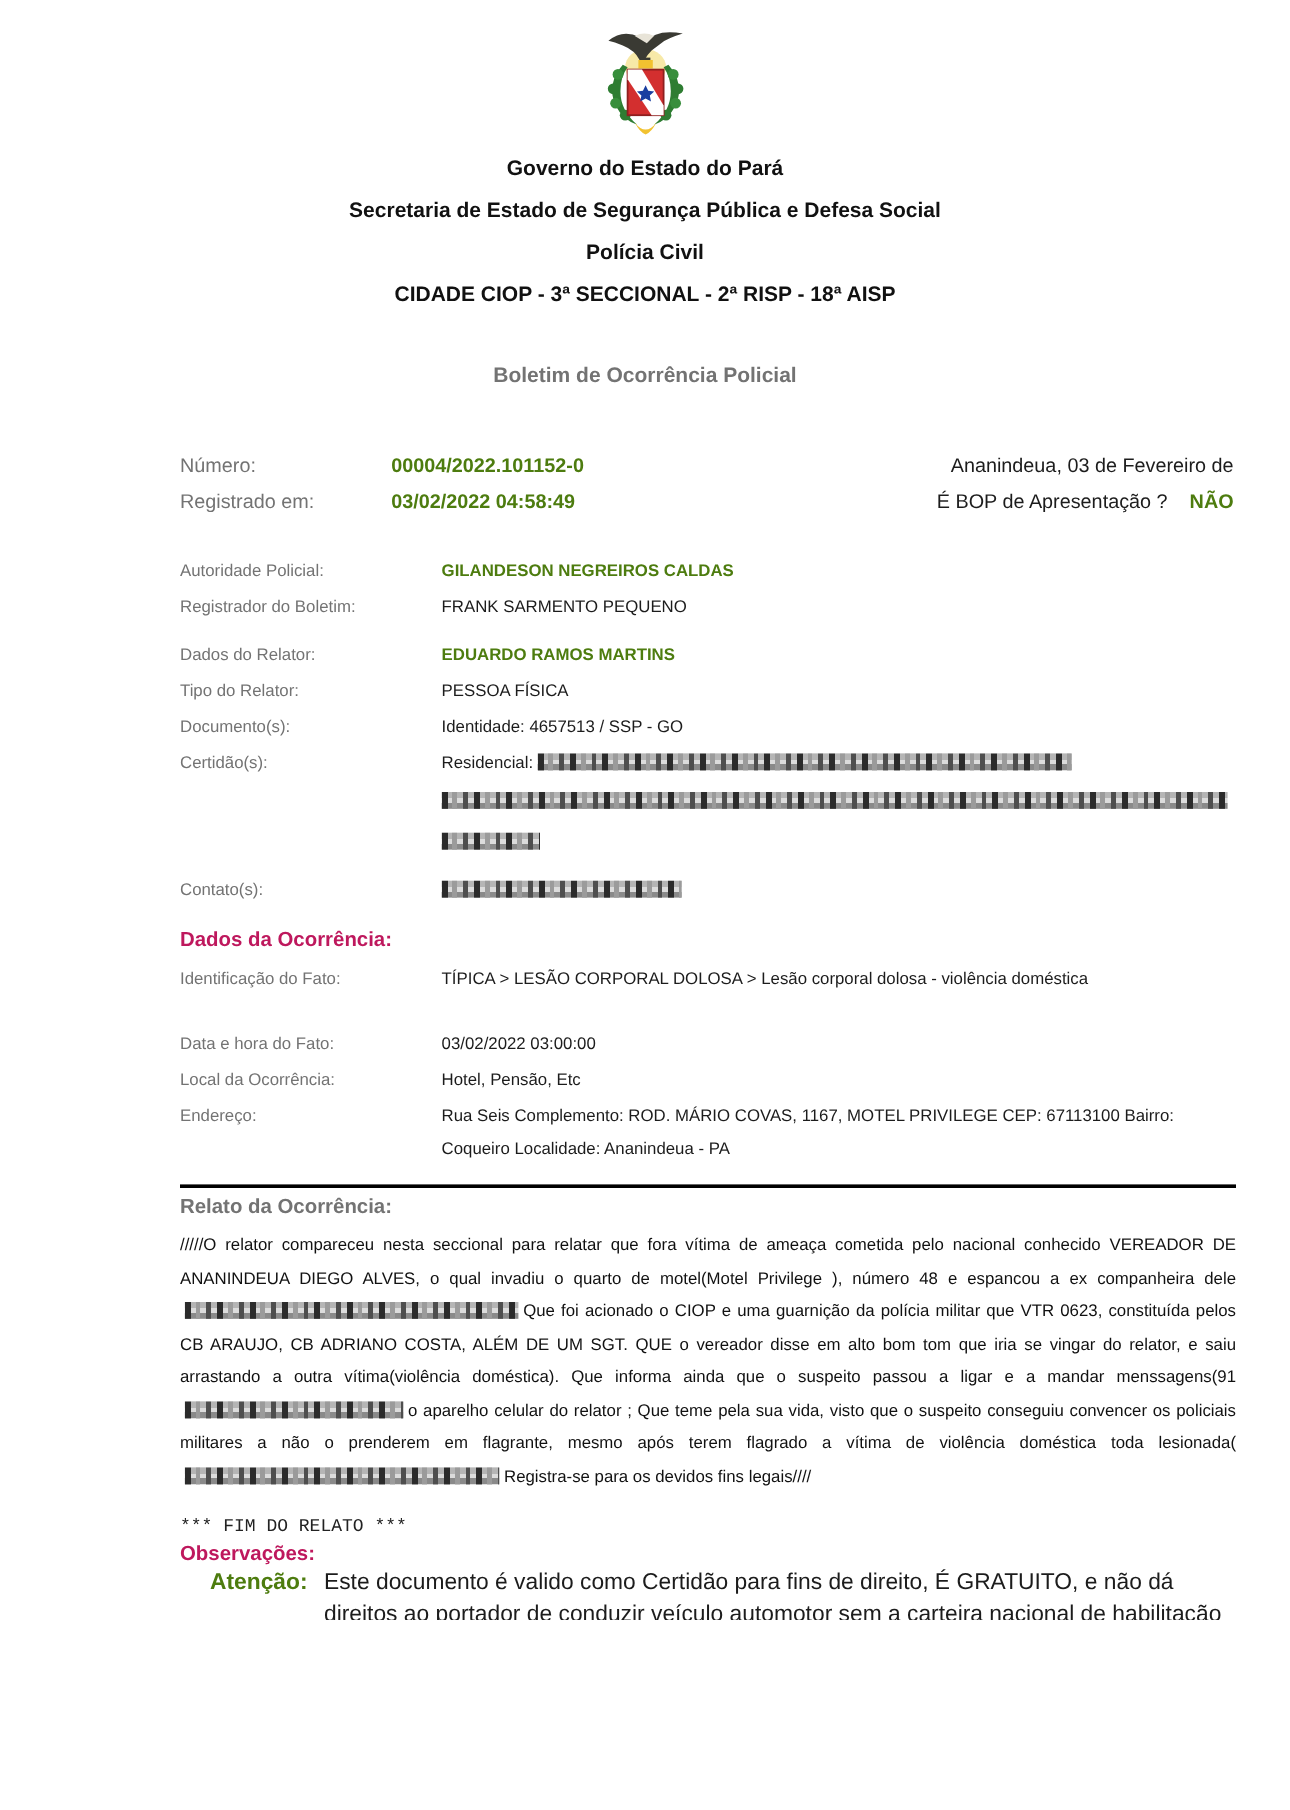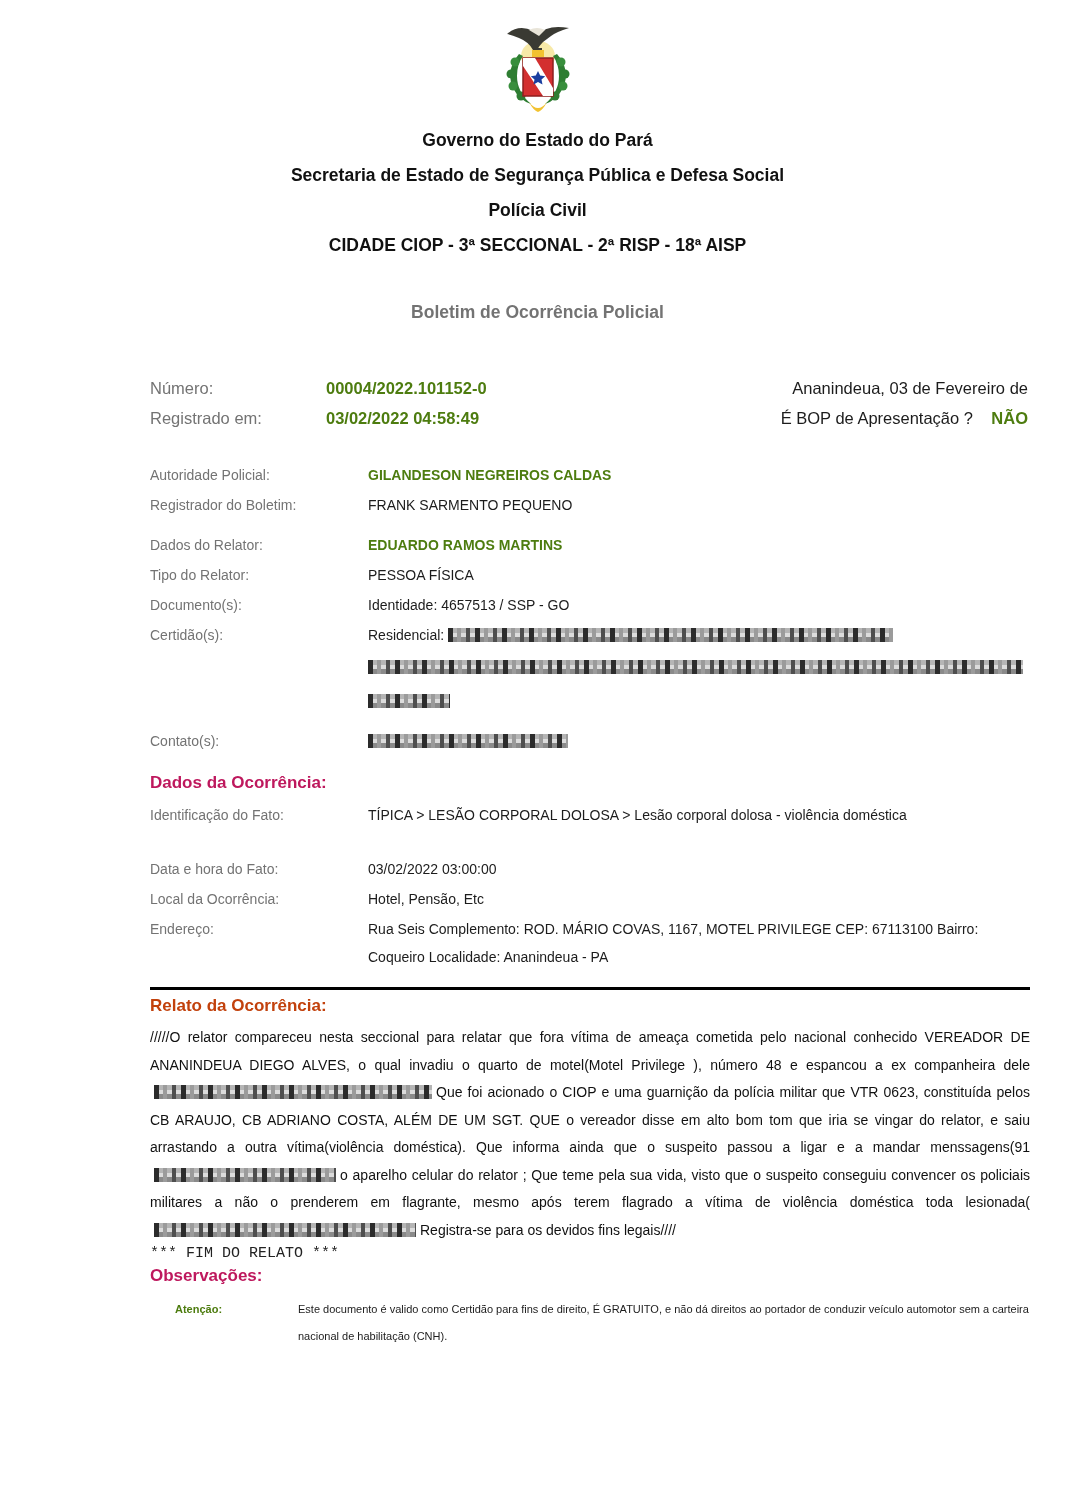--- a/index.html
+++ b/index.html
@@ -33,26 +33,26 @@
     height:14px;
     vertical-align:-2px;
     margin:0 4px;
     background:
       repeating-linear-gradient(90deg,#2b2b2b 0 5px,rgba(255,255,255,0) 5px 9px,#9b9b9b 9px 13px,rgba(255,255,255,0) 13px 18px,#4e4e4e 18px 22px,rgba(255,255,255,0) 22px 27px),
       repeating-linear-gradient(0deg,#8a8a8a 0 5px,#dcdcdc 5px 9px,#b5b5b5 9px 14px);
   }
   .rl{display:block;margin:4px 0 6px 0;}
   
   .rule{border:none;border-top:3px solid #000;margin:16px 0 0 0;}
-  .relato-head{font-weight:bold;font-size:17px;color:#c2410c;margin:6px 0 8px 0;}
+  .relato-head{font-weight:bold;font-size:17px;color:#737373;margin:6px 0 8px 0;}
   .relato{font-size:14px;line-height:27.5px;text-align:justify;margin:0;color:#111;}
   .mono{font-family:"Liberation Mono", monospace;font-size:15px;color:#222;}
-  .fim{margin:1px 0 2px 0;}
+  .fim{margin:20px 0 2px 0;}
   
-  .atencao{display:grid;grid-template-columns:95px 1fr;padding-left:25px;margin-top:10px;font-size:11px;line-height:27px;gap:28px;}
+  .atencao{display:grid;grid-template-columns:95px 1fr;padding-left:25px;font-size:19px;line-height:27px;}
   
   .signs{display:flex;justify-content:space-between;margin-top:96px;padding:0 25px 0 25px;}
   .sig{width:345px;}
   .sig-line{border-top:2px dotted #444;height:0;margin-bottom:8px;}
   .sig-name{font-weight:bold;font-size:17px;color:#000;}
 </style>
 </head>
 <body>
 
 <div class="page">

